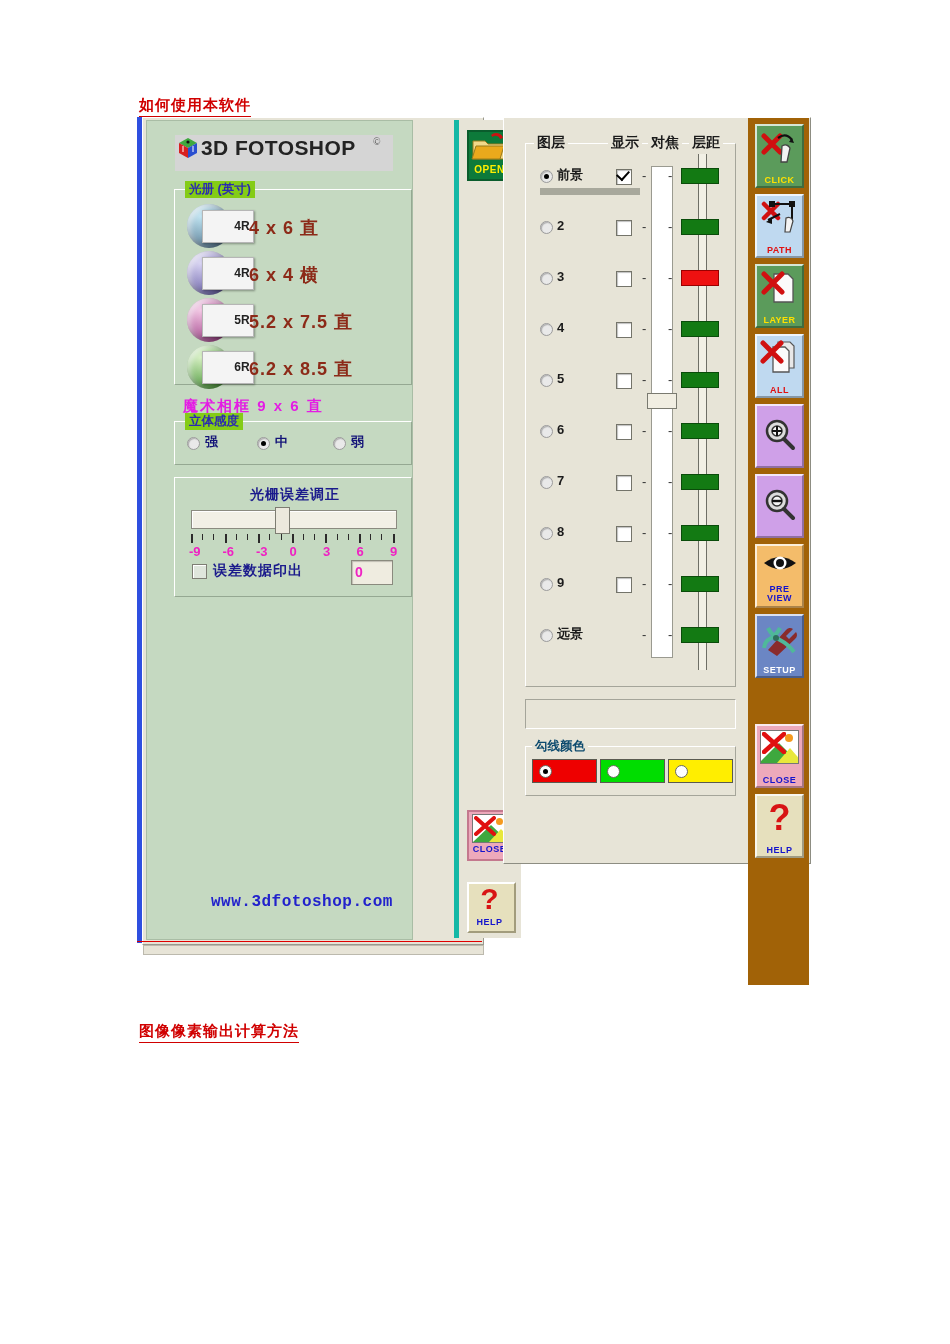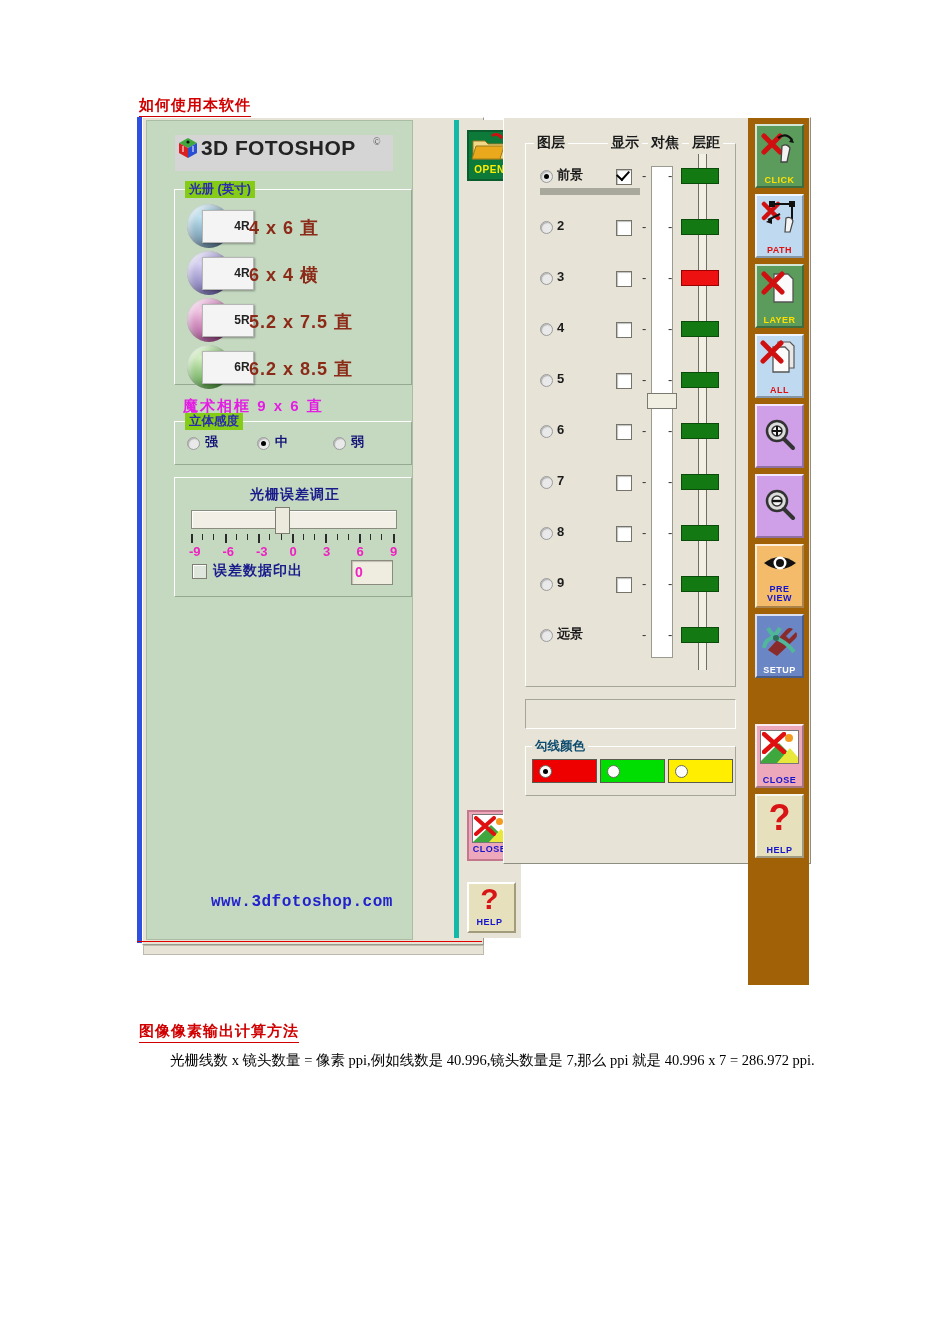--- a/index.html
+++ b/index.html
@@ -542,15 +542,14 @@
         <div class="tbtn" style="left:7px;top:676px;background:#e6e0bd;">
           <div class="tico" style="top:0;font-family:'Liberation Sans',sans-serif;font-size:36px;font-weight:bold;color:#d81414;line-height:44px;">?</div>
           <div class="tcap" style="color:#1414cc;">HELP</div>
         </div>
       </div>
     </div>
 
   </div>
 
   <div class="doc-heading" id="h2">图像像素输出计算方法</div>
-  <div class="body-text">光栅线数 x 镜头数量 = 像素 ppi,例如线数是 40.996,镜头数量是 7,那么 ppi 就是 40.996 x 7 = 286.972 ppi.</div>
 
 </div>
 
 </body></html>

